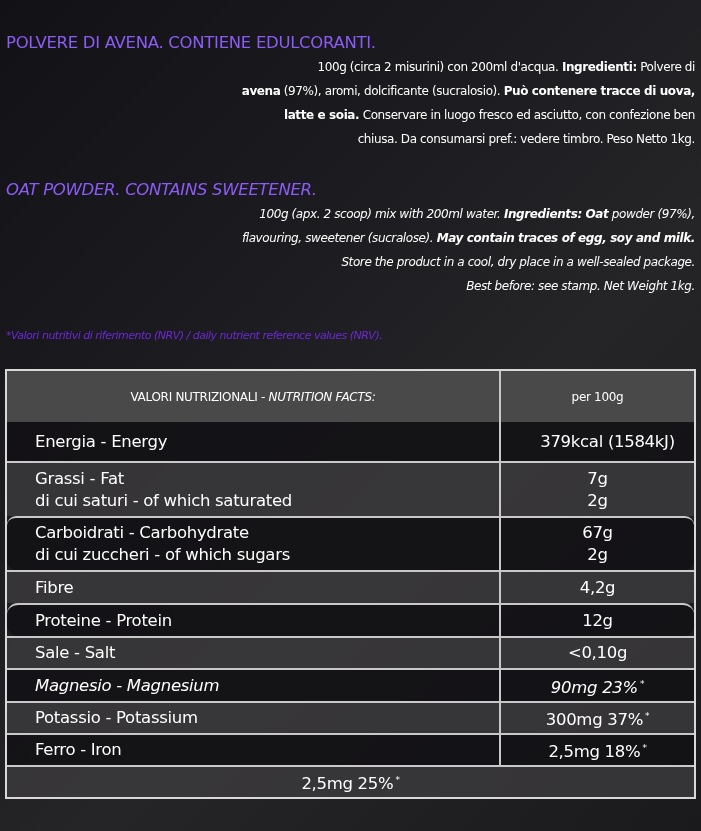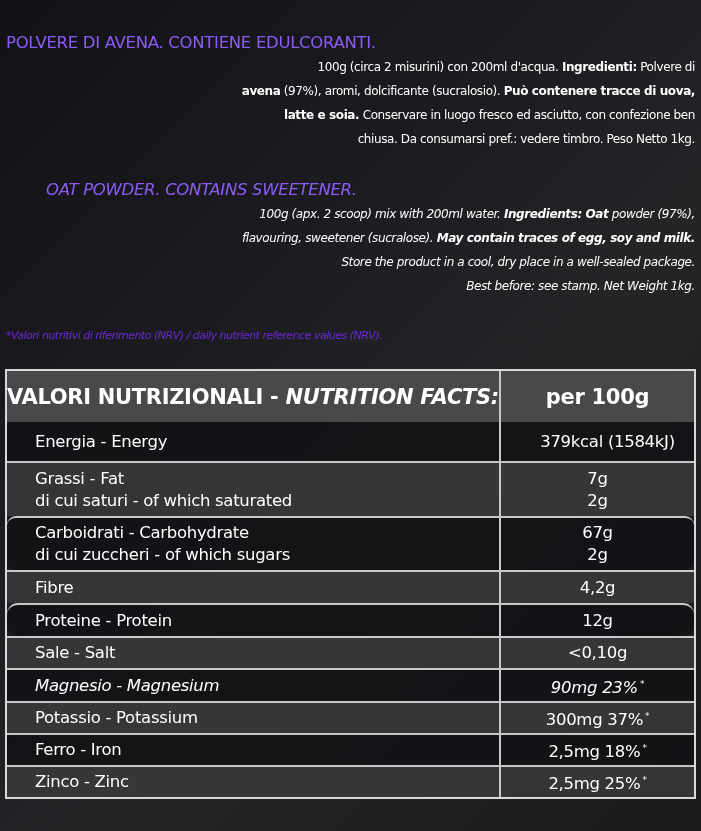--- a/index.html
+++ b/index.html
@@ -7,36 +7,36 @@
     width: 701px; height: 831px; overflow: hidden;
     background: linear-gradient(135deg, #121116 0%, #1c1b1f 35%, #252427 60%, #1a191c 100%);
     font-family: "DejaVu Sans", "Liberation Sans", sans-serif;
     color: #ffffff;
     position: relative;
   }
   .block { position: absolute; left: 6px; right: 6px; }
   .it-block { position: absolute; left: 6px; right: 6px; }
   .line { font-size: 12px; line-height: 24px; white-space: nowrap; letter-spacing: -0.4px; text-align: right; }
   .title { color: #8b5cf6; font-size: 16.5px; line-height: 24px; letter-spacing: -0.3px; white-space: nowrap; }
-  .it .line, .it .title { font-style: italic; margin-left: 40px; }
+  .it .line, .it .title { font-style: italic; }
   b { font-weight: bold; }
   .note { position: absolute; left: 6px; top: 329px; font-size: 11px; font-style: italic; letter-spacing: -0.5px; color: #6d28d9; white-space: nowrap; }
 
   .table {
     position: absolute; left: 5px; top: 369px; width: 691px;
     border: 2px solid #d8d8d8; box-sizing: border-box;
   }
   .row { display: flex; border-top: 2px solid #c8c8c8; box-sizing: border-box; }
   .row:first-child { border-top: none; }
   .cell-l { width: 494px; border-right: 2px solid #c8c8c8; box-sizing: border-box; padding-left: 28px; display: flex; flex-direction: column; justify-content: center; }
   .cell-r { flex: 1; display: flex; flex-direction: column; justify-content: center; align-items: center; }
   .row .t { font-size: 16.5px; line-height: 22px; letter-spacing: -0.3px; white-space: nowrap; }
   .hdr { background: #4a4949; }
   .hdr .cell-l { padding-left: 0; align-items: center; }
-  .hdr .t { font-weight: bold; font-size: 21px; }
+  .hdr .t { font-weight: normal; font-size: 12px; }
   .hdr i { font-style: italic; }
   .dark { background: rgba(18,17,20,0.85); }
   .lite { background: rgba(60,59,61,0.8); }
   sup { font-size: 9px; vertical-align: 6px; margin-left: 2px; }
 </style>
 </head>
 <body>
 
 <div class="block" style="top:31px;">
   <div class="title">POLVERE DI AVENA. CONTIENE EDULCORANTI.</div>
@@ -140,21 +140,18 @@
       </div>
       <div class="row dark" style="height: 32px;">
         <div class="cell-l">
           <div class="t">Ferro - Iron</div>
         </div>
         <div class="cell-r">
           <div class="t">2,5mg 18%<sup>*</sup></div>
         </div>
       </div>
       <div class="row lite" style="height: 32px;">
-        <div class="cell-l">
-          <div class="t">Zinco - Zinc</div>
-        </div>
         <div class="cell-r">
           <div class="t">2,5mg 25%<sup>*</sup></div>
         </div>
       </div>
     </div>
 </div>
 
 </body></html>

